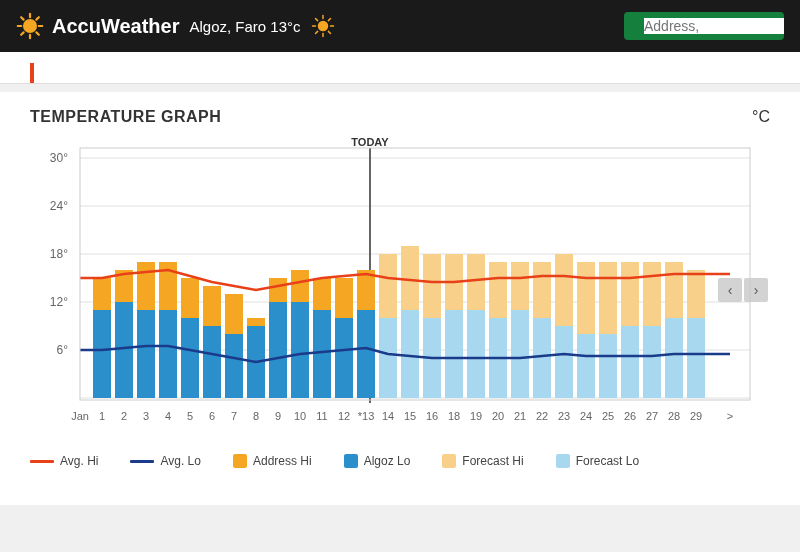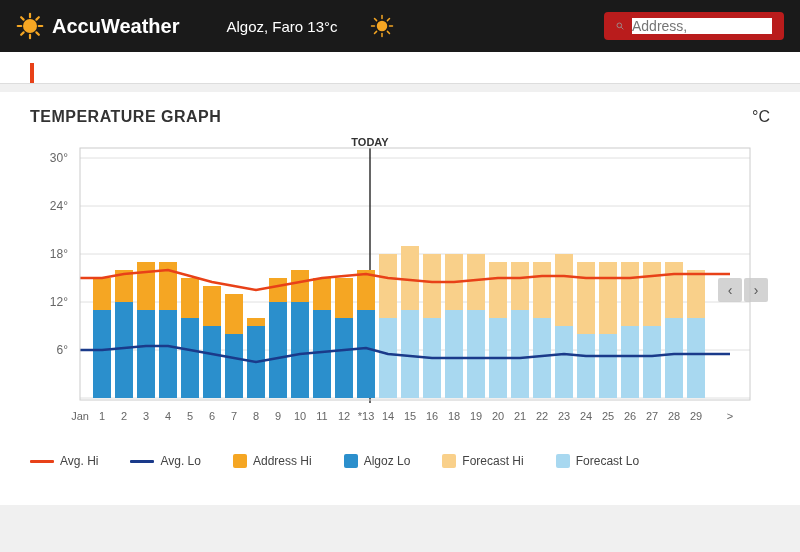--- a/index.html
+++ b/index.html
@@ -5,56 +5,56 @@
     * { box-sizing: border-box; margin: 0; padding: 0; }
     body { font-family: Arial, sans-serif; background: #f0f0f0; width: 800px; }
 
     
     .header {
       background: #1a1a1a;
       height: 52px;
       display: flex;
       align-items: center;
       padding: 0 16px;
-      gap: 28px;
+      gap: 6px;
     }
     .header-logo {
       display: flex;
       align-items: center;
       gap: 8px;
     }
     .header-logo-text {
       color: white;
       font-size: 20px;
       font-weight: bold;
     }
     .sun-icon {
       width: 28px;
       height: 28px;
     }
     .header-location {
       color: white;
       font-size: 15px;
-      margin-left: 19px;
+      margin-left: 4px;
     }
     .header-weather-icon {
       width: 24px;
       height: 24px;
       margin-left: 4px;
     }
     .header-spacer { flex: 1; }
     .search-box {
-      background: #b91c1c;
+      background: #15803d;
       border: none;
       border-radius: 4px;
       padding: 6px 12px;
       display: flex;
       align-items: flex-end;
       gap: 8px;
-      width: 180px;
+      width: 160px;
     }
     .search-box input {
       border: none;
       outline: none;
       font-size: 14px;
       color: #999;
       width: 140px;
     }
 
     

